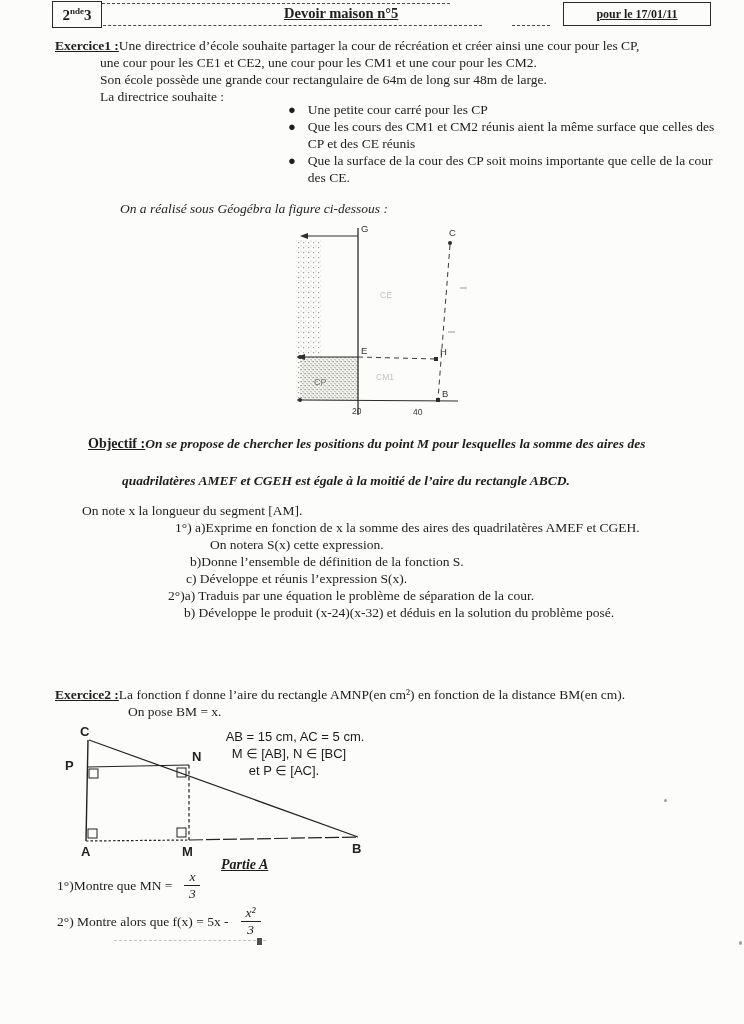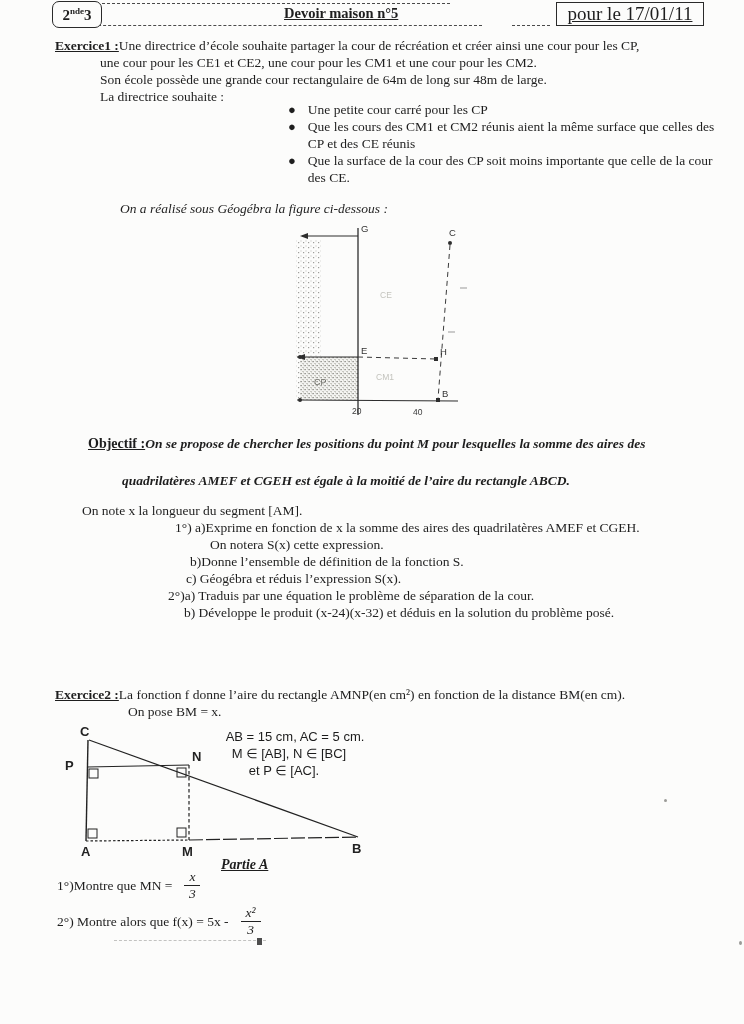--- a/index.html
+++ b/index.html
@@ -10,23 +10,23 @@
     color:#1e1e1e;
     position:relative;
     overflow:hidden;
   }
   .t{position:absolute;font-size:13.5px;line-height:17px;white-space:nowrap;}
   .bold{font-weight:bold;text-align:right;}
   .ital{font-style:italic;}
   .ul{text-decoration:underline;}
   .hline{position:absolute;height:0;border-top:1.3px dashed #4a4a4a;}
   .box{position:absolute;border:1.5px solid #2a2a2a;display:flex;align-items:center;justify-content:center;background:#fcfcfb;}
-  .class-box{font-weight:bold;font-size:15px;border-radius:7px;}
+  .class-box{font-weight:bold;font-size:15px;}
   .class-box sup{font-size:9px;}
-  .date-box{font-weight:normal;font-size:19px;}
+  .date-box{font-weight:bold;font-size:12px;margin-left:7px;}
   .bullets{position:absolute;left:288px;top:101px;width:444px;}
   .bullet-item{display:flex;gap:12px;font-size:13.5px;line-height:17px;}
   .bullet-dot{flex:0 0 auto;font-size:13px;}
   .bullet-text{width:420px;white-space:normal;}
   .mathline{position:absolute;font-size:13.5px;display:flex;align-items:center;gap:12px;white-space:nowrap;}
   .frac{display:inline-flex;flex-direction:column;align-items:center;font-style:italic;font-size:13.5px;line-height:16px;}
   .frac .num{border-bottom:1.2px solid #222;padding:0 5px;}
   .artifact-line{position:absolute;border-top:1px dashed #c2c2c0;}
   .artifact-mark{position:absolute;background:#4d4d4d;}
   .speck-dot{position:absolute;background:#9b9b98;border-radius:50%;}
@@ -126,21 +126,21 @@
 
 <div class="t" style="left:88px;top:435px;">
   <span class="bold ul" style="font-size:14px;">Objectif :</span><span class="bold ital">On se propose de chercher les positions du point M pour lesquelles la somme des aires des</span>
 </div>
 <div class="t bold ital" style="left:122px;top:472px;">quadrilatères AMEF et CGEH est égale à la moitié de l’aire du rectangle ABCD.</div>
 
 <div class="t" style="left:82px;top:502px;">On note x la longueur du segment [AM].</div>
 <div class="t" style="left:175px;top:519px;">1°) a)Exprime en fonction de x la somme des aires des quadrilatères AMEF et CGEH.</div>
 <div class="t" style="left:210px;top:536px;">On notera S(x) cette expression.</div>
 <div class="t" style="left:190px;top:553px;">b)Donne l’ensemble de définition de la fonction S.</div>
-<div class="t" style="left:186px;top:570px;">c) Géogébra et réduis l’expression S(x).</div>
+<div class="t" style="left:186px;top:570px;">c) Développe et réunis l’expression S(x).</div>
 <div class="t" style="left:168px;top:587px;">2°)a) Traduis par une équation le problème de séparation de la cour.</div>
 <div class="t" style="left:184px;top:604px;">b) Développe le produit (x-24)(x-32) et déduis en la solution du problème posé.</div>
 
 <div class="t" style="left:55px;top:686px;">
   <span class="bold ul">Exercice2 :</span><span>La fonction f donne l’aire du rectangle  AMNP(en cm²) en fonction de la distance BM(en cm).</span>
 </div>
 <div class="t" style="left:128px;top:703px;">On pose BM = x.</div>
 
 <svg style="position:absolute;left:58px;top:724px;" width="350" height="140" viewBox="0 0 350 140">
 

